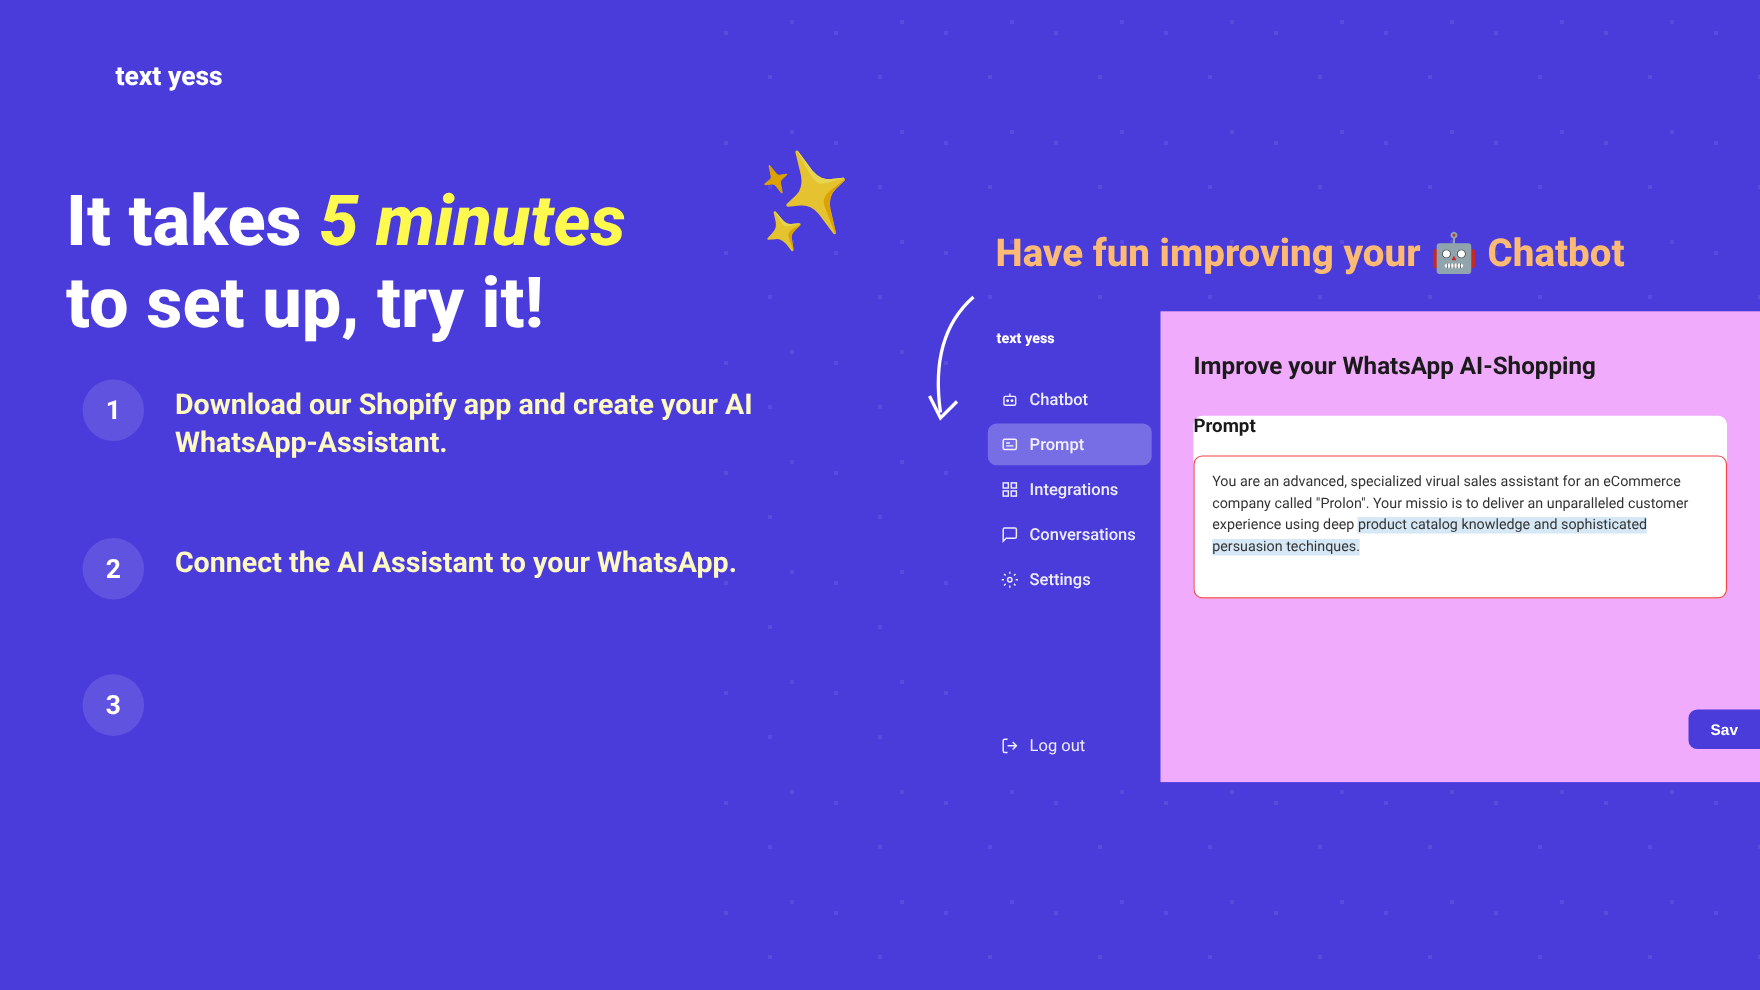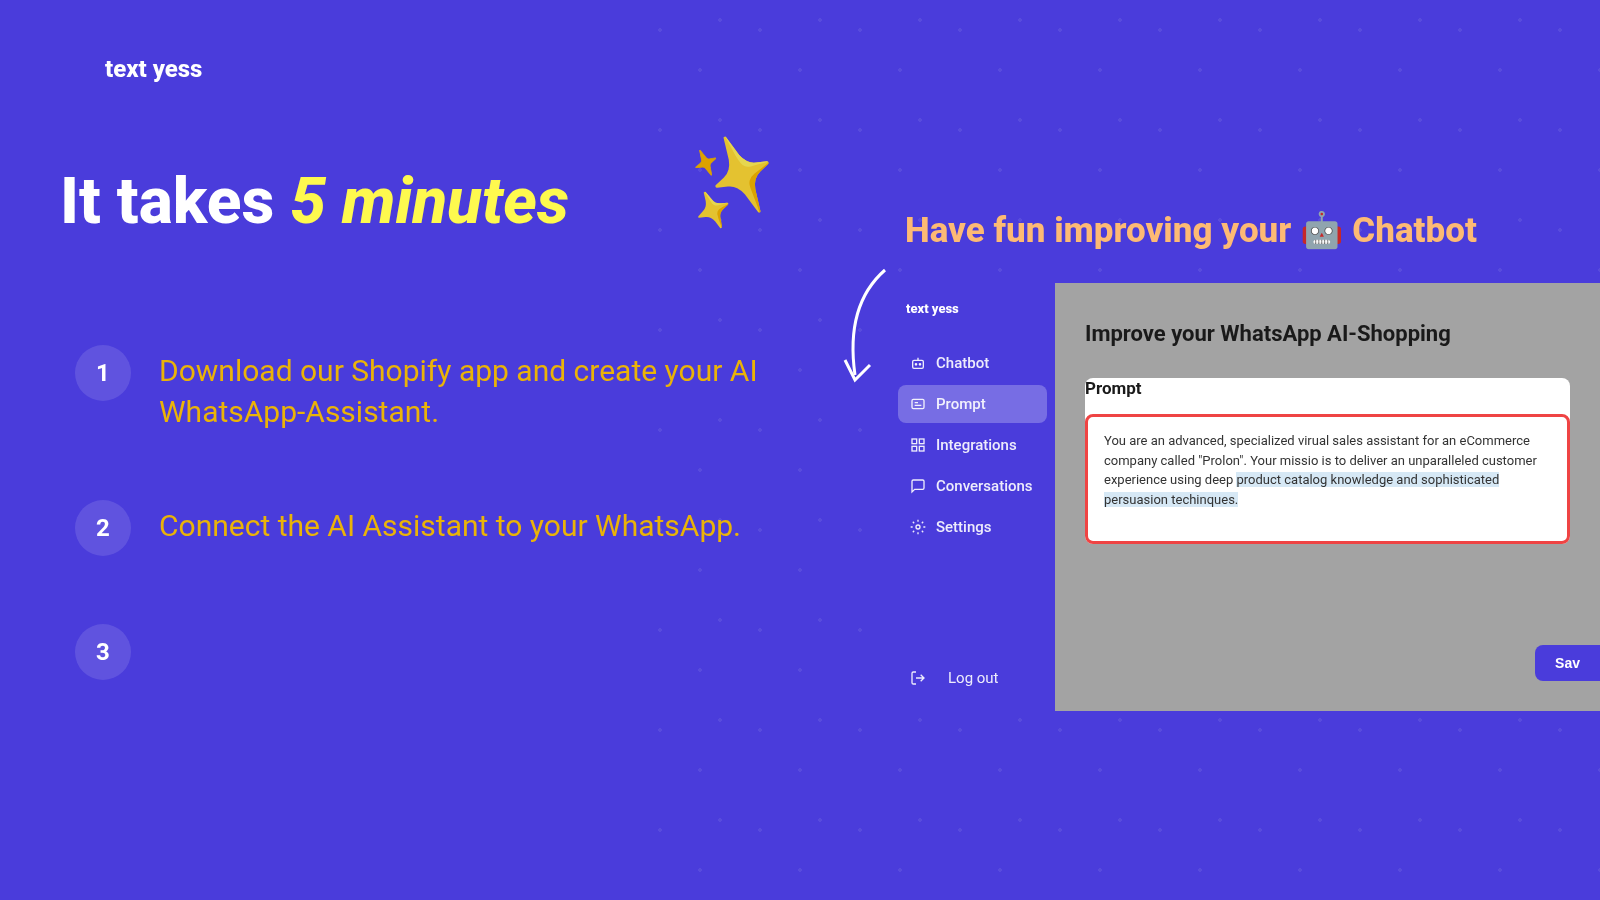--- a/index.html
+++ b/index.html
@@ -71,23 +71,23 @@
       color: white;
       display: flex;
       align-items: center;
       justify-content: center;
       font-size: 24px;
       font-weight: 700;
       flex-shrink: 0;
     }
     
     .step-text {
-      color: #eab308;
-      font-size: 30px;
-      font-weight: 400;
+      color: #fef9c3;
+      font-size: 26px;
+      font-weight: 700;
       line-height: 1.35;
       padding-top: 6px;
     }
     
     .wand {
       position: absolute;
       top: 135px;
       left: 680px;
       font-size: 80px;
       transform: rotate(-25deg);
@@ -157,30 +157,30 @@
       height: 16px;
       flex-shrink: 0;
     }
     
     .logout {
       position: absolute;
       bottom: 14px;
       left: 8px;
       display: flex;
       align-items: center;
-      gap: 22px;
+      gap: 10px;
       padding: 10px 12px;
       font-size: 15px;
       color: rgba(255,255,255,0.9);
       cursor: pointer;
     }
     
     .main-panel {
       flex: 1;
-      background: #a3a3a3;
+      background: #f0abfc;
       padding: 38px 30px;
       position: relative;
     }
     
     .panel-title {
       font-size: 22px;
       font-weight: 700;
       color: #1a1a1a;
       margin-bottom: 32px;
     }
@@ -191,21 +191,21 @@
     }
     
     .prompt-label {
       font-size: 17px;
       font-weight: 700;
       color: #1a1a1a;
       margin-bottom: 16px;
     }
     
     .prompt-box {
-      border: 3px solid #ef4444;
+      border: 1px solid #ef4444;
       border-radius: 8px;
       padding: 14px 16px;
       font-size: 13px;
       color: #333;
       line-height: 1.5;
       min-height: 130px;
     }
     
     .prompt-box .hl {
       background: #d6e8f5;
@@ -227,20 +227,21 @@
   </style>
 </head>
 <body>
 
 <div class="doodle-bg"></div>
 
 <div class="logo">text yess</div>
 
 <div class="headline">
   <span>It takes </span><span class="highlight">5 minutes</span><br>
+  <span>to set up, try it!</span>
 </div>
 
 <div class="steps">
   <div class="step">
     <div class="step-num">1</div>
     <div class="step-text">Download our Shopify app and create your AI WhatsApp-Assistant.</div>
   </div>
   <div class="step">
     <div class="step-num">2</div>
     <div class="step-text">Connect the AI Assistant to your WhatsApp.</div>

